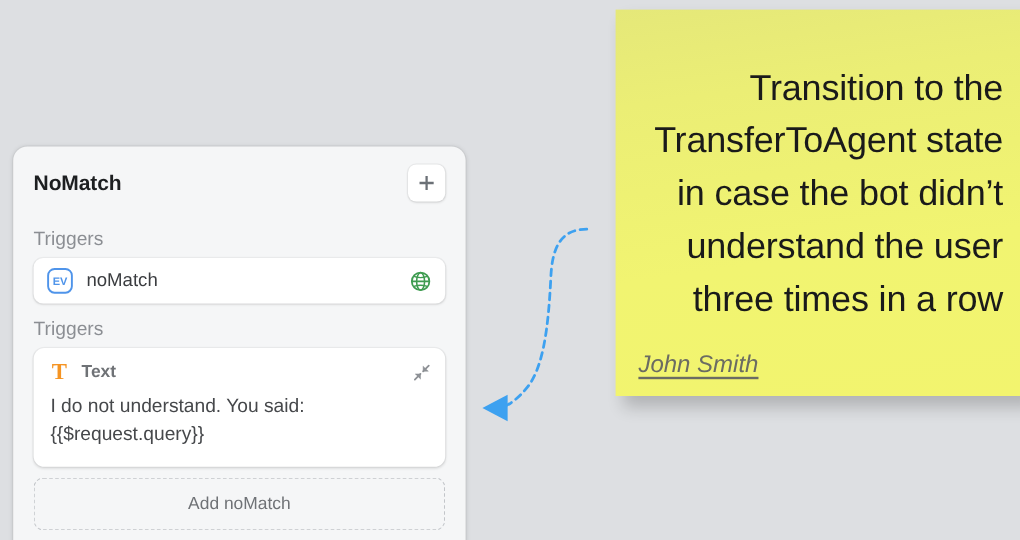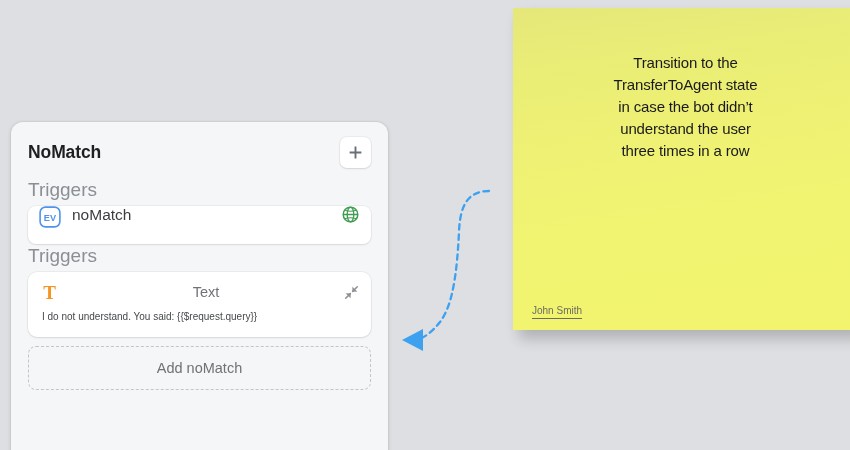--- a/index.html
+++ b/index.html
@@ -50,35 +50,35 @@
     border-radius: 7px;
     box-shadow: 0 1px 2px rgba(0,0,0,0.10), 0 0 0 1px rgba(0,0,0,0.04);
     display: flex;
     align-items: center;
     justify-content: center;
     cursor: pointer;
   }
   #add-btn svg { display:block; }
 
   .section-label {
-    font-size: 19px;
+    font-size: 16px;
     color: #8b8e93;
-    margin-top: 2px;
+    margin-top: 14px;
     margin-bottom: 7px;
     line-height: 1;
   }
 
   
   #trigger-row {
     height: 38px;
     background: #ffffff;
     border-radius: 8px;
     box-shadow: 0 1px 2px rgba(0,0,0,0.09), 0 0 0 1px rgba(0,0,0,0.04);
     display: flex;
-    align-items: flex-start;
+    align-items: center;
     padding: 0 12px 0 11px;
     box-sizing: border-box;
     cursor: pointer;
   }
   #ev-icon { flex: 0 0 auto; display:block; }
   #trigger-name {
     font-size: 15.5px;
     color: #3b3d40;
     margin-left: 11px;
     flex: 1 1 auto;
@@ -103,29 +103,28 @@
     font-family: "Liberation Serif", serif;
     font-weight: bold;
     font-size: 19px;
     color: #f59423;
     line-height: 1;
     width: 19px;
     text-align: center;
   }
   #reaction-type-label {
     font-size: 14.5px;
-    font-weight: normal;
+    font-weight: bold;
     color: #6f7276;
     margin-left: 9px;
     flex: 1 1 auto;
-    text-align: center;
   }
   #collapse-icon { display:block; }
   #reaction-body {
-    font-size: 10px;
+    font-size: 16px;
     color: #46484b;
     line-height: 1.53;
     margin-top: 7px;
     padding-left: 2px;
     width: 218px;
   }
 
   
   #add-reaction {
     margin-top: 9px;
@@ -148,36 +147,37 @@
     top: 8px;
     width: 345px;
     height: 322px;
     background: linear-gradient(172deg, #e5e879 0%, #ebee75 22%, #f1f471 62%, #f2f46e 100%);
     box-shadow: 6px 9px 13px rgba(0,0,0,0.20);
     box-sizing: border-box;
     padding: 44px 22px 0 22px;
     overflow: hidden;
   }
   #sticky-text {
-    font-size: 15px;
+    font-size: 30px;
     line-height: 1.465;
     color: #1a1a1a;
-    text-align: center;
+    text-align: right;
     letter-spacing: -0.15px;
     white-space: pre-line;
   }
   #sticky-author {
     position: absolute;
     left: 19px;
     bottom: 14px;
-    font-size: 10px;
+    font-size: 20px;
     color: #6b6c62;
     text-decoration: underline;
     text-underline-offset: 4px;
     cursor: pointer;
+    font-style: italic;
   }
 
   
   #connector {
     position: absolute;
     left: 0;
     top: 0;
     width: 850px;
     height: 450px;
     pointer-events: none;

